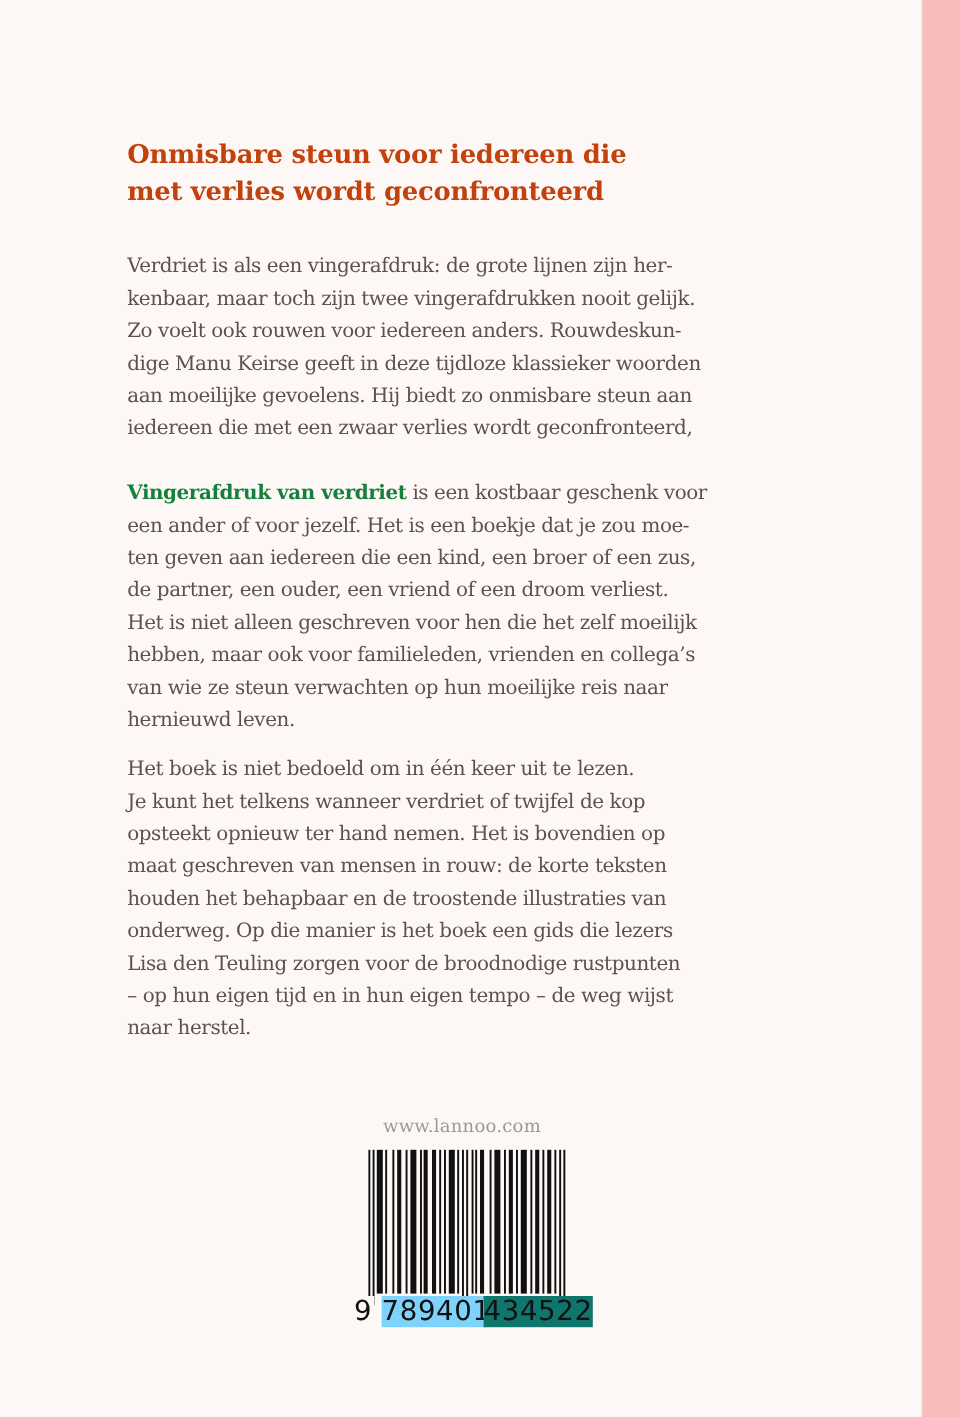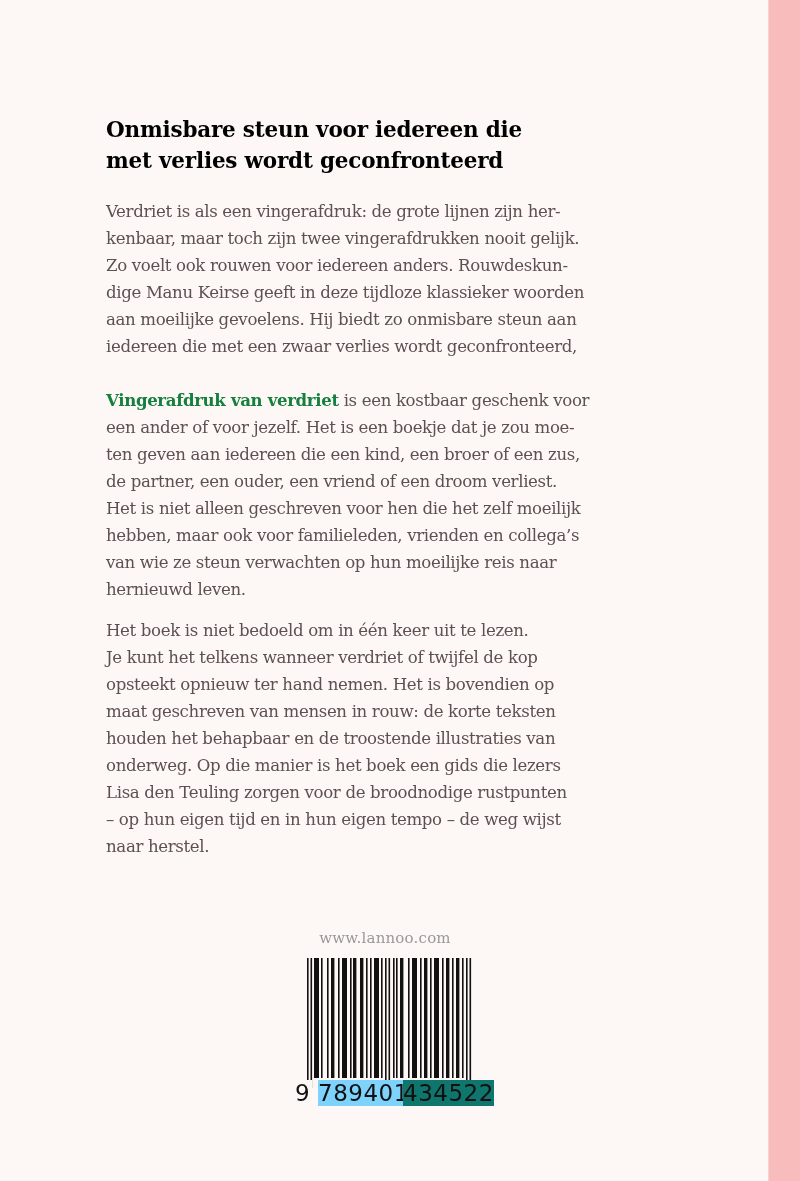--- a/index.html
+++ b/index.html
@@ -24,42 +24,42 @@
     border-left: 1px solid #f3d6c8;
   }
   .content {
     position: absolute;
     left: 106px;
     top: 114px;
     width: 520px;
   }
   .headline {
     margin: 0;
-    color: #000000;
+    color: #c2410c;
     font-weight: bold;
     font-size: 21.5px;
     line-height: 31px;
     letter-spacing: -0.2px;
   }
   .headline span {
     display: block;
     white-space: nowrap;
   }
   .paragraph {
     margin: 0;
     color: #5e4f52;
     font-size: 16.6px;
     line-height: 27px;
     letter-spacing: -0.35px;
   }
   .paragraph .line {
     display: block;
     white-space: nowrap;
   }
-  .p1 { margin-top: 22px; }
+  .p1 { margin-top: 32px; }
   .p2 { margin-top: 27px; }
   .p3 { margin-top: 14px; }
   .emph {
     color: #15803d;
     font-weight: bold;
   }
   .url {
     position: absolute;
     left: 0;
     width: 792px;

